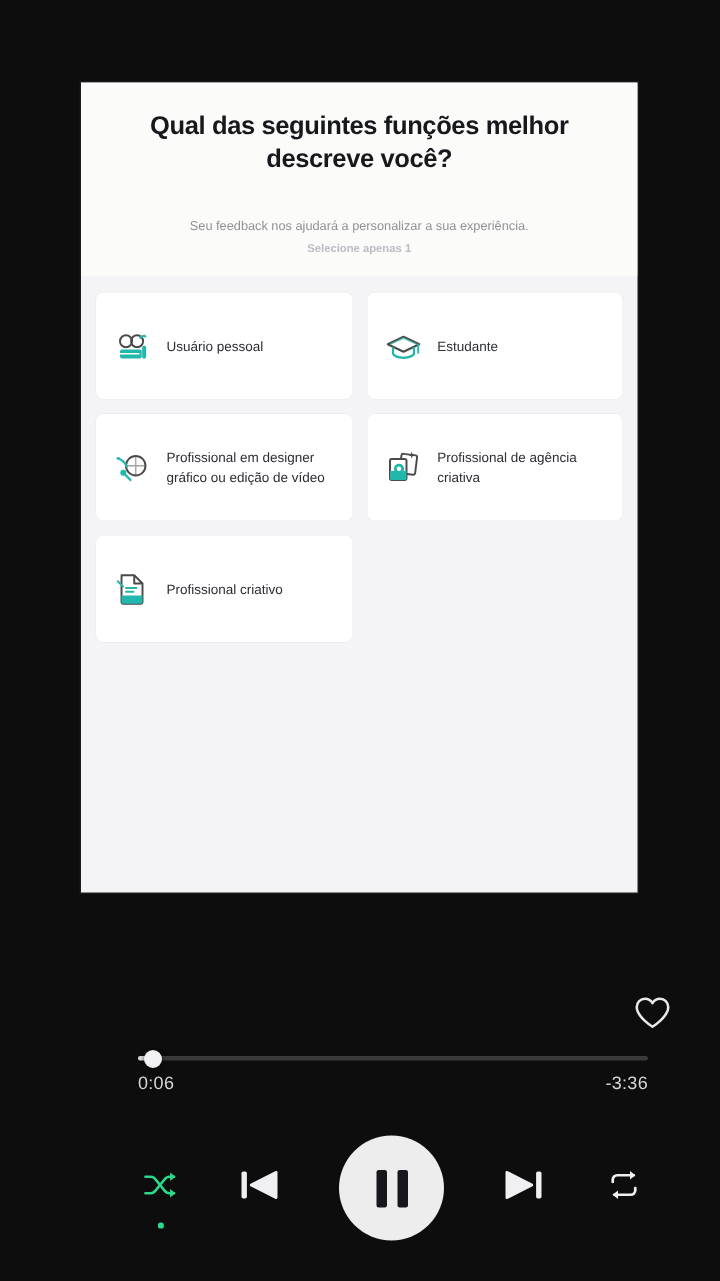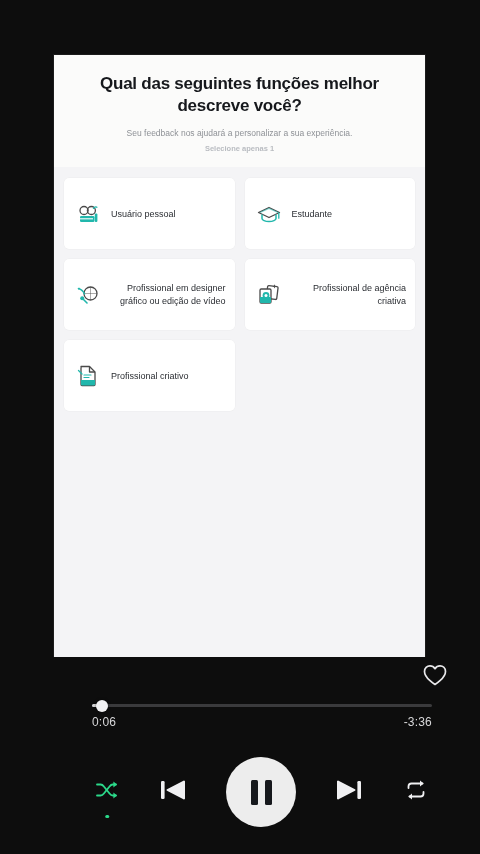--- a/index.html
+++ b/index.html
@@ -20,21 +20,21 @@
     inset: 0;
     background: #0d0d0d;
   }
 
   
   #survey-sheet {
     position: absolute;
     left: 54px;
     top: 55px;
     width: 371px;
-    height: 602px;
+    height: 540px;
     background: #f4f4f6;
     overflow: hidden;
     box-shadow: 0 0 0 1px rgba(255,255,255,0.06);
   }
 
   #survey-header {
     background: #fbfbfa;
     padding: 18px 22px 14px 22px;
   }
 
@@ -42,41 +42,40 @@
     font-size: 17px;
     font-weight: bold;
     color: #16181c;
     text-align: center;
     line-height: 1.28;
     letter-spacing: -0.25px;
     margin: 0 6px;
   }
 
   #survey-subtitle {
-    margin-top: 11px;
+    margin-top: 28px;
     font-size: 8.5px;
     color: #8e9196;
     text-align: center;
     line-height: 1.4;
   }
 
   #survey-hint {
     margin-top: 5px;
     font-size: 7.5px;
     color: #b9bcc1;
     text-align: center;
     font-weight: bold;
   }
 
   #options-grid {
     padding: 11px 10px 0 10px;
     display: grid;
     grid-template-columns: 1fr 1fr;
     grid-gap: 10px 10px;
-    text-align: right;
   }
 
   .option-card {
     background: #ffffff;
     border-radius: 5px;
     height: 71px;
     display: flex;
     align-items: center;
     padding: 0 9px;
     box-sizing: border-box;

